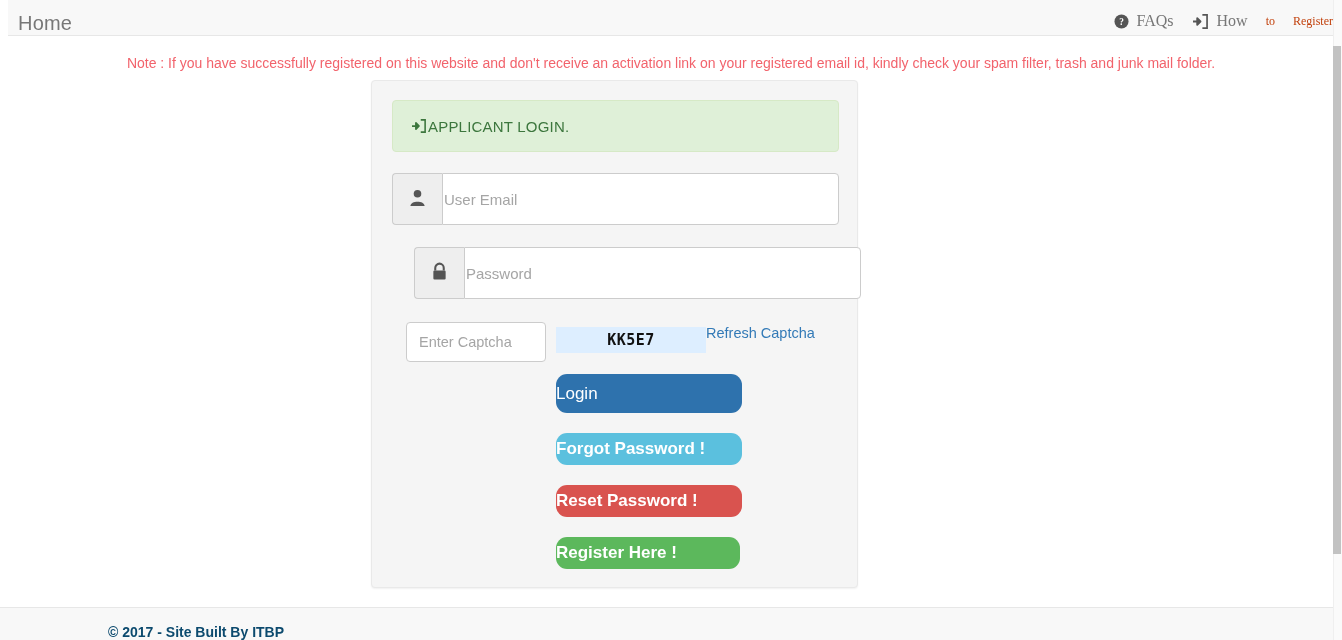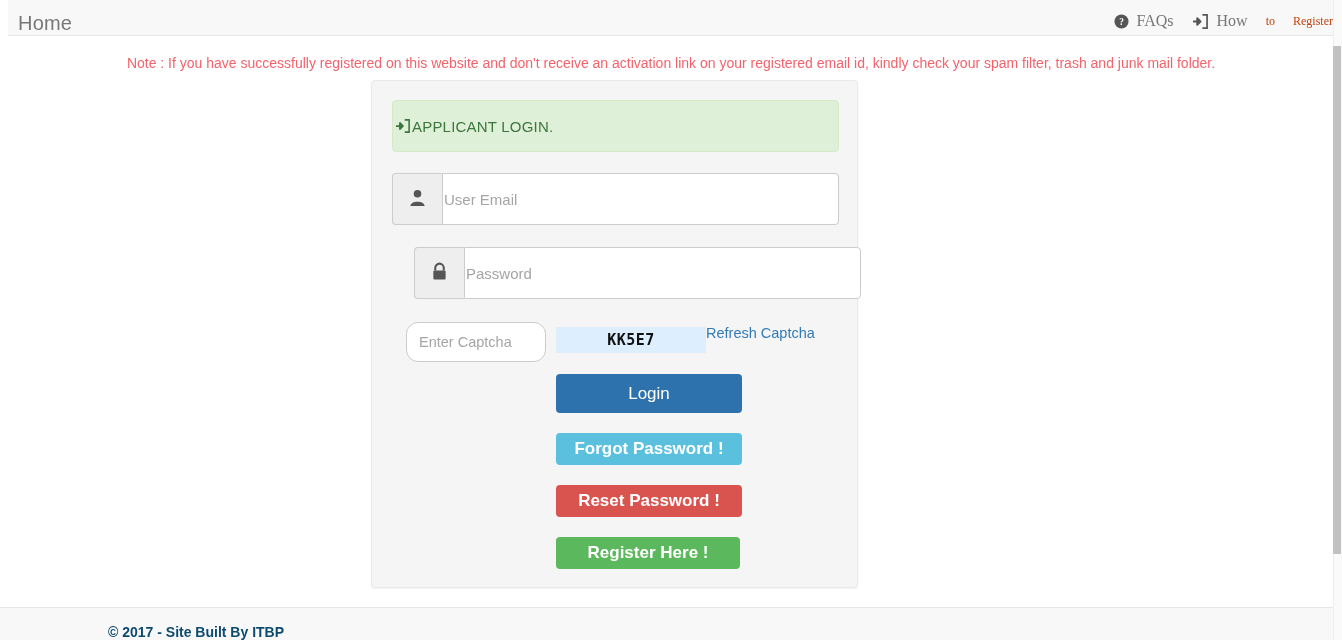--- a/index.html
+++ b/index.html
@@ -95,21 +95,21 @@
     left: 20px;
     top: 19px;
     width: 447px;
     height: 52px;
     background: #dff0d8;
     border: 1px solid #d6e9c6;
     border-radius: 4px;
     box-sizing: border-box;
     display: flex;
     align-items: center;
-    padding-left: 2px;
+    padding-left: 18px;
     color: #3c763d;
     font-size: 15px;
     letter-spacing: .2px;
   }
   .panel-head .ico { display: inline-flex; align-items: center; margin-right: 1px; }
 
   
   .input-group {
     position: absolute;
     left: 20px;
@@ -152,21 +152,21 @@
     top: 241px;
     width: 440px;
     height: 42px;
   }
   .captcha-input {
     position: absolute;
     left: 0; top: 0;
     width: 140px;
     height: 40px;
     border: 1px solid #cccccc;
-    border-radius: 12px;
+    border-radius: 4px;
     background: #ffffff;
     font-size: 14.5px;
     color: #555555;
     padding: 0 12px;
     box-sizing: border-box;
     outline: none;
     font-family: "Liberation Sans", sans-serif;
   }
   .captcha-input::placeholder { color: #a5a5a5; }
   .captcha-image {
@@ -195,25 +195,25 @@
     text-decoration: none;
     line-height: 22px;
     cursor: pointer;
   }
 
   
   .btn {
     position: absolute;
     left: 184px;
     border: 0;
-    border-radius: 4px;
+    border-radius: 11px;
     color: #ffffff;
     cursor: pointer;
     font-family: "Liberation Sans", sans-serif;
-    text-align: center;
+    text-align: left;
     padding: 0;
   }
   .btn-login {
     top: 293px;
     width: 186px;
     height: 39px;
     background: #2e72ad;
     font-size: 17px;
   }
   .btn-forgot {

